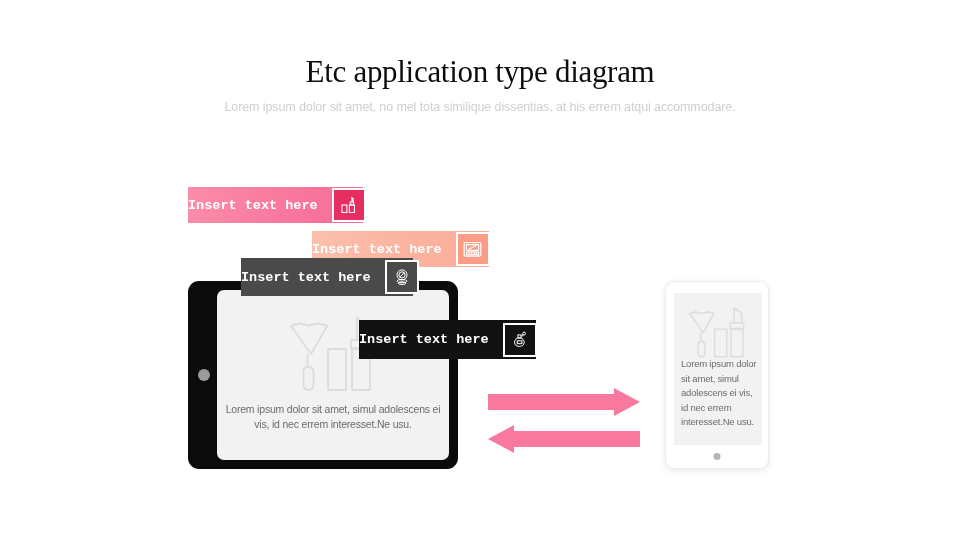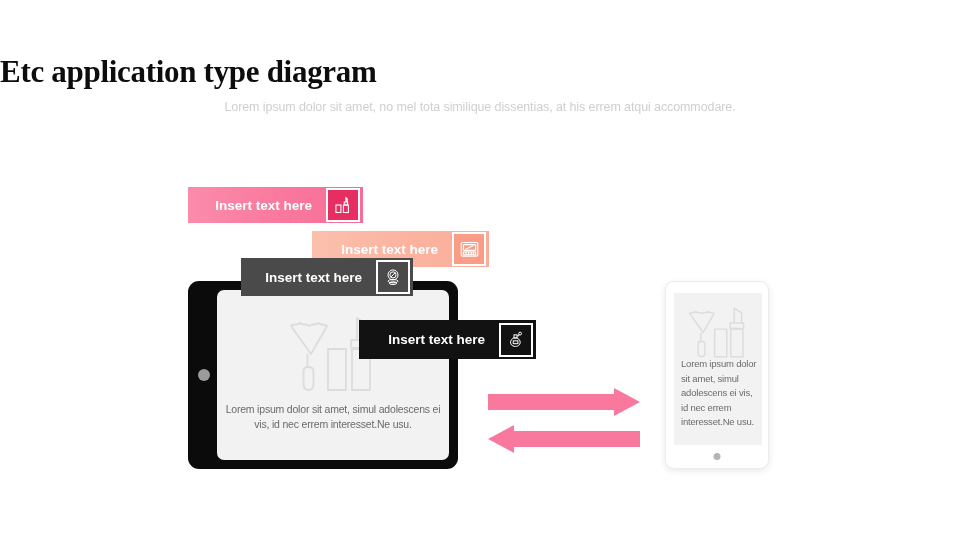--- a/index.html
+++ b/index.html
@@ -8,42 +8,42 @@
     background: #ffffff;
     font-family: "Liberation Sans", sans-serif;
     position: relative;
     overflow: hidden;
   }
 
   
   .slide-title {
     position: absolute;
     top: 54px; left: 0; width: 960px;
-    text-align: left;
+    text-align: center;
     font-family: "Liberation Serif", serif;
-    font-weight: bold;
+    font-weight: normal;
     font-size: 31px;
     letter-spacing: -0.3px;
     color: #0d0d0d;
   }
   .slide-subtitle {
     position: absolute;
     top: 100px; left: 0; width: 960px;
     text-align: center;
     font-size: 12.5px;
     color: #cfcfcf;
     letter-spacing: -0.1px;
   }
 
   
   .label-bar {
     position: absolute;
     display: flex;
     align-items: center;
-    justify-content: flex-end;
+    font-family: Liberation Mono, monospace;
   }
   .label-bar .bar-text {
     font-size: 13.5px;
     font-weight: bold;
     color: #ffffff;
     white-space: nowrap;
     padding-right: 14px;
   }
   .icon-box {
     width: 34px; height: 34px;

